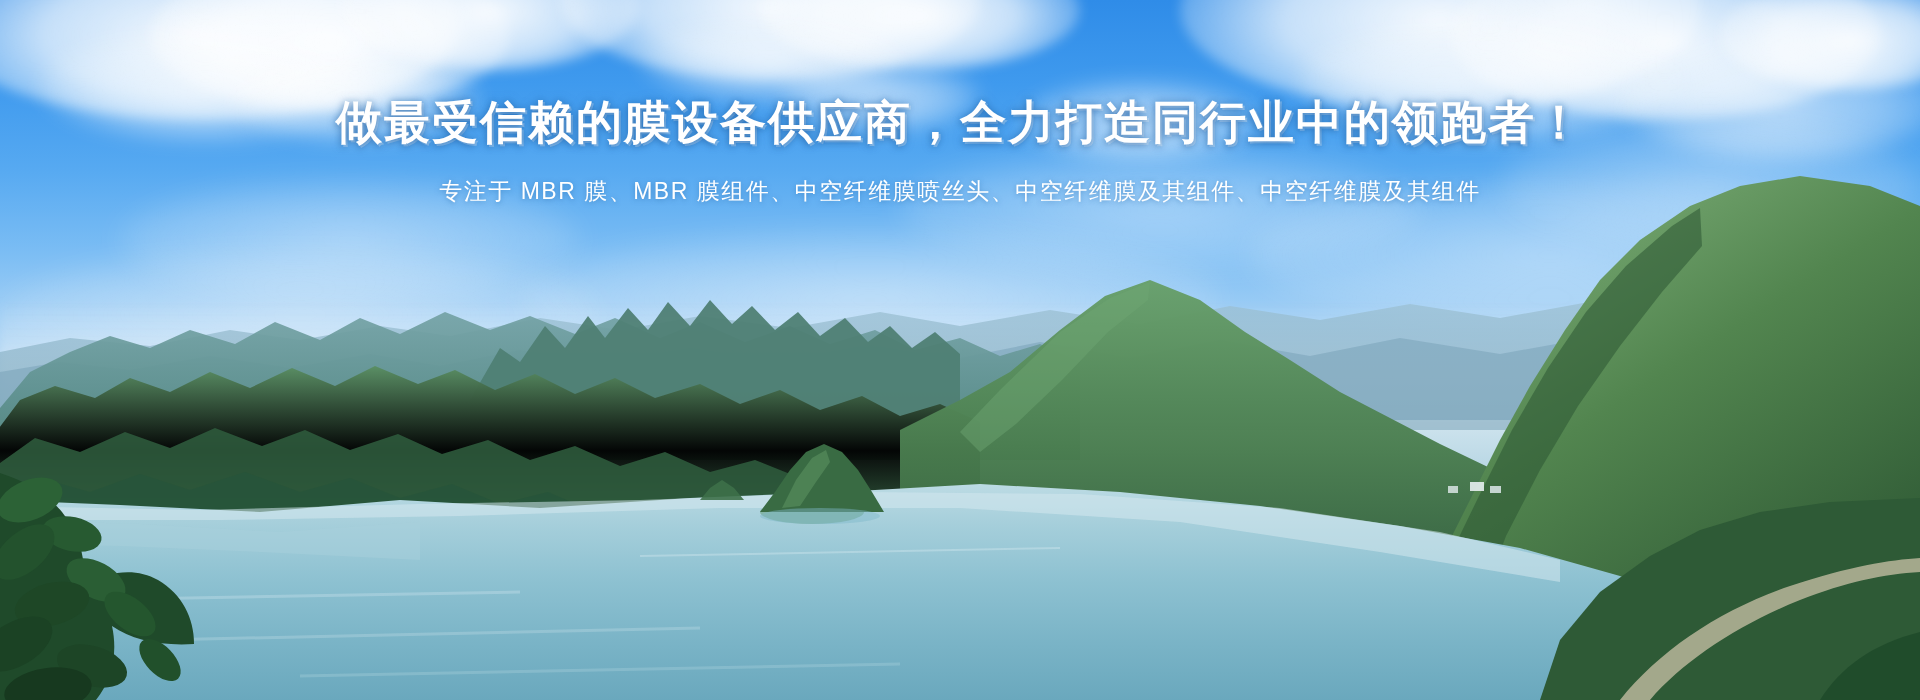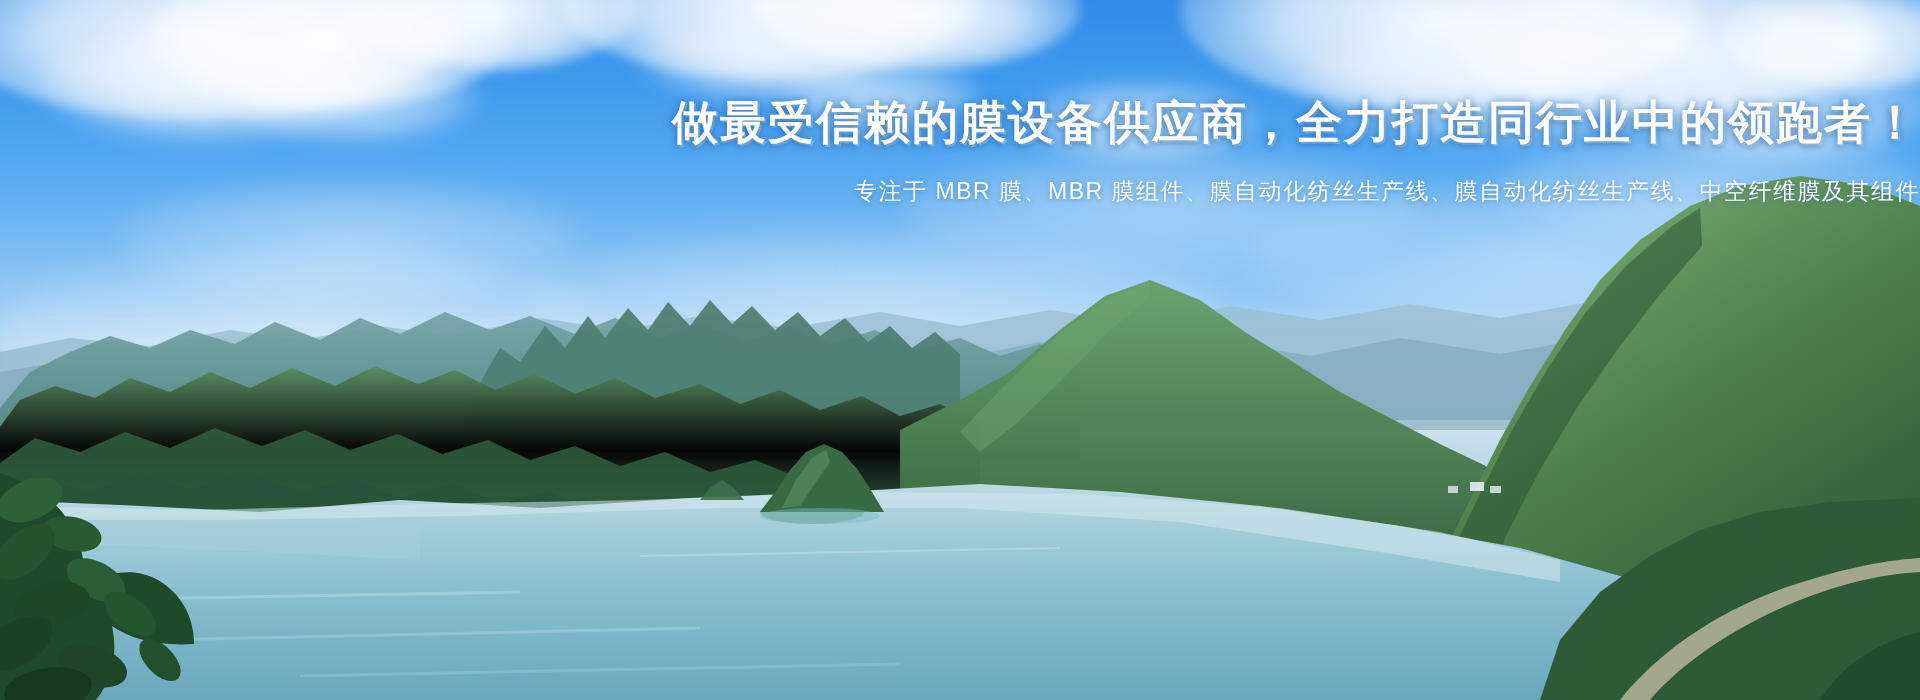--- a/index.html
+++ b/index.html
@@ -113,21 +113,21 @@
     height: 700px;
   }
   .landscape svg { display: block; }
 
   
   .copy {
     position: absolute;
     left: 0;
     top: 92px;
     width: 1920px;
-    text-align: right;
+    text-align: center;
     z-index: 30;
   }
   .headline {
     font-size: 46px;
     line-height: 60px;
     font-weight: bold;
     color: #ffffff;
     letter-spacing: 2px;
     text-shadow:
        0 0 10px rgba(40,110,180,0.55),
@@ -346,16 +346,16 @@
         <ellipse cx="160" cy="660" rx="26" ry="14" fill="#21502b" transform="rotate(46 160 660)"></ellipse>
         <ellipse cx="48" cy="690" rx="44" ry="22" fill="#17391f" transform="rotate(-8 48 690)"></ellipse>
       </g>
 
       <path d="M1820,700 C1840,668 1872,644 1920,632 L1920,700 Z" fill="#1f4a2a" opacity="0.9"></path>
     </svg>
   </div>
 
   <div class="copy">
     <div class="headline">做最受信赖的膜设备供应商，全力打造同行业中的领跑者！</div>
-    <div class="subline">专注于 MBR 膜、MBR 膜组件、膜自动化纺丝生产线、膜自动化纺丝生产线、中空纤维膜及其组件</div>
+    <div class="subline">专注于 MBR 膜、MBR 膜组件、中空纤维膜喷丝头、中空纤维膜及其组件、中空纤维膜及其组件</div>
   </div>
 
 </div>
 
 </body></html>

